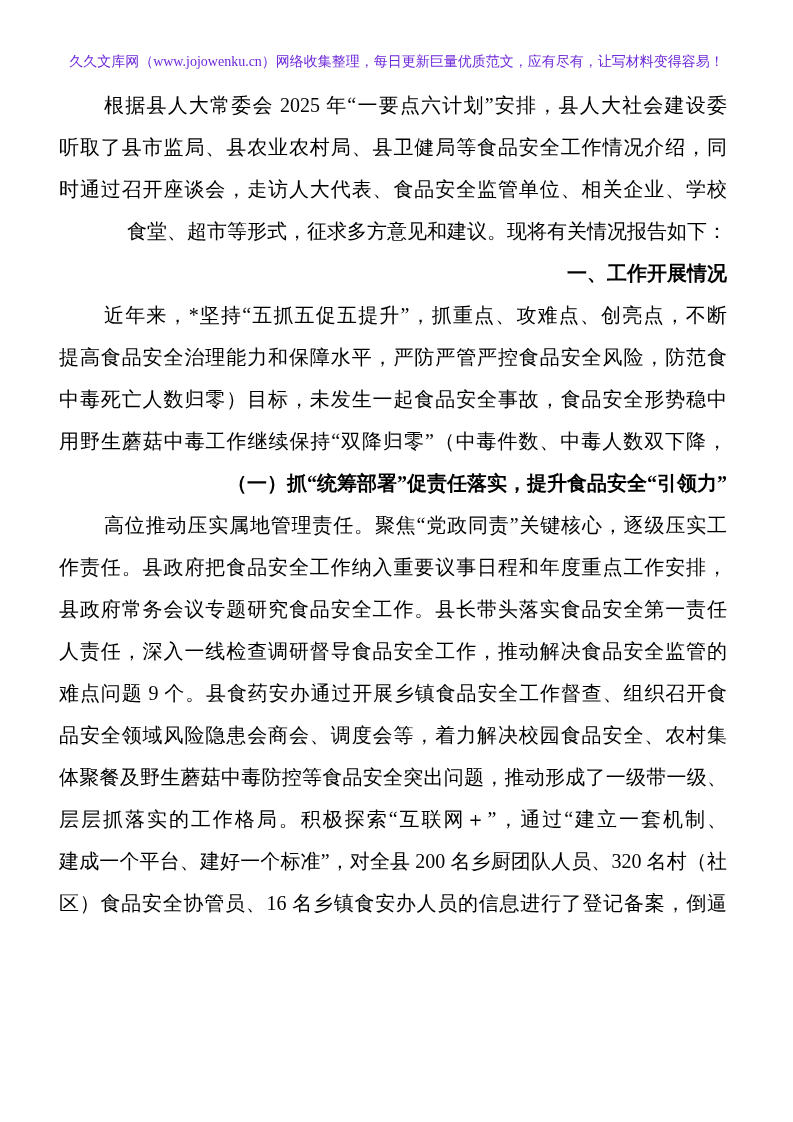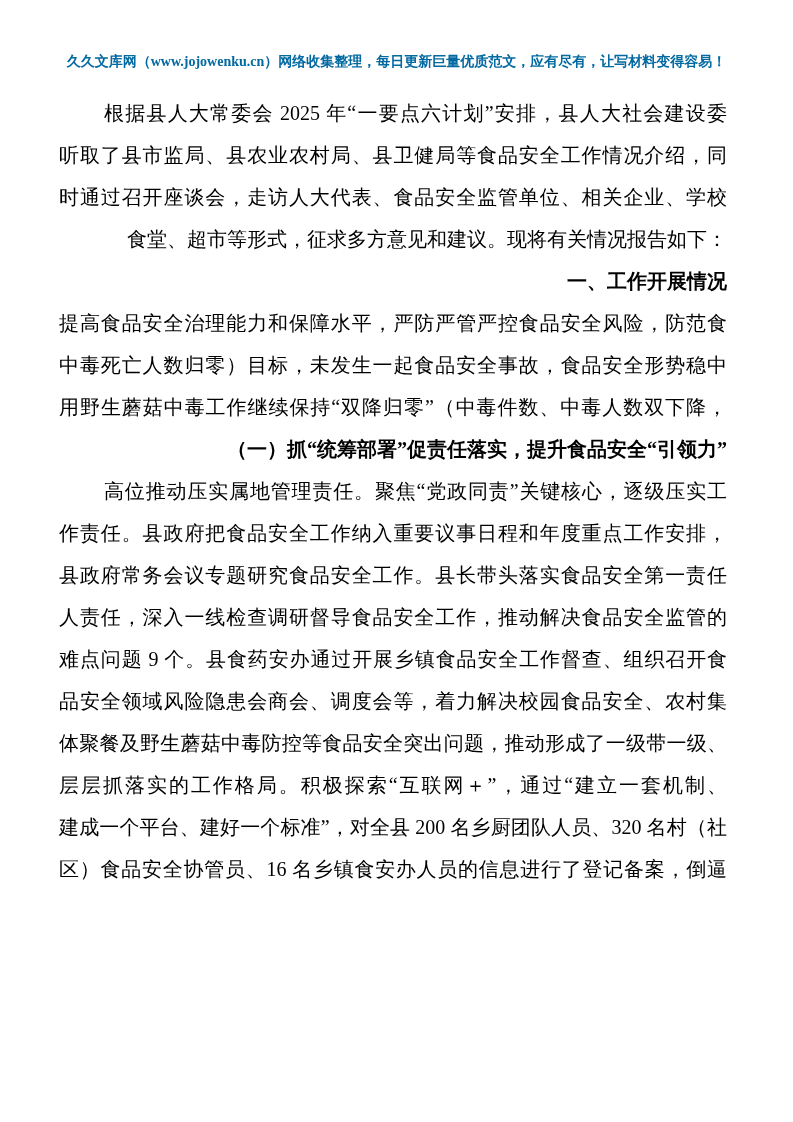--- a/index.html
+++ b/index.html
@@ -18,27 +18,26 @@
   }
   .header-note {
     position: absolute;
     top: 52px;
     left: 0;
     width: 100%;
     height: 20px;
     line-height: 20px;
     text-align: center;
     font-size: 14px;
-    color: #0369a1;
+    color: #6d28d9;
     white-space: nowrap;
-    font-weight: bold;
   }
   .doc-body {
     position: absolute;
-    top: 92px;
+    top: 84px;
     left: 59px;
     width: 668px;
   }
   .line {
     font-size: 20px;
     line-height: 42px;
     height: 42px;
     text-align: right;
     color: #000000;
   }
@@ -57,20 +56,21 @@
 <body>
 
 <div class="page">
   <div class="header-note">久久文库网（www.jojowenku.cn）网络收集整理，每日更新巨量优质范文，应有尽有，让写材料变得容易！</div>
   <div class="doc-body">
       <div class="line indent just">根据县人大常委会 2025 年“一要点六计划”安排，县人大社会建设委</div>
       <div class="line just">听取了县市监局、县农业农村局、县卫健局等食品安全工作情况介绍，同</div>
       <div class="line just">时通过召开座谈会，走访人大代表、食品安全监管单位、相关企业、学校</div>
       <div class="line">食堂、超市等形式，征求多方意见和建议。现将有关情况报告如下：</div>
       <div class="line heading indent">一、工作开展情况</div>
+      <div class="line indent just">近年来，*坚持“五抓五促五提升”，抓重点、攻难点、创亮点，不断</div>
       <div class="line just">提高食品安全治理能力和保障水平，严防严管严控食品安全风险，防范食</div>
       <div class="line just">中毒死亡人数归零）目标，未发生一起食品安全事故，食品安全形势稳中</div>
       <div class="line just">用野生蘑菇中毒工作继续保持“双降归零”（中毒件数、中毒人数双下降，</div>
       <div class="line heading indent">（一）抓“统筹部署”促责任落实，提升食品安全“引领力”</div>
       <div class="line indent just">高位推动压实属地管理责任。聚焦“党政同责”关键核心，逐级压实工</div>
       <div class="line just">作责任。县政府把食品安全工作纳入重要议事日程和年度重点工作安排，</div>
       <div class="line just">县政府常务会议专题研究食品安全工作。县长带头落实食品安全第一责任</div>
       <div class="line just">人责任，深入一线检查调研督导食品安全工作，推动解决食品安全监管的</div>
       <div class="line just">难点问题 9 个。县食药安办通过开展乡镇食品安全工作督查、组织召开食</div>
       <div class="line just">品安全领域风险隐患会商会、调度会等，着力解决校园食品安全、农村集</div>

